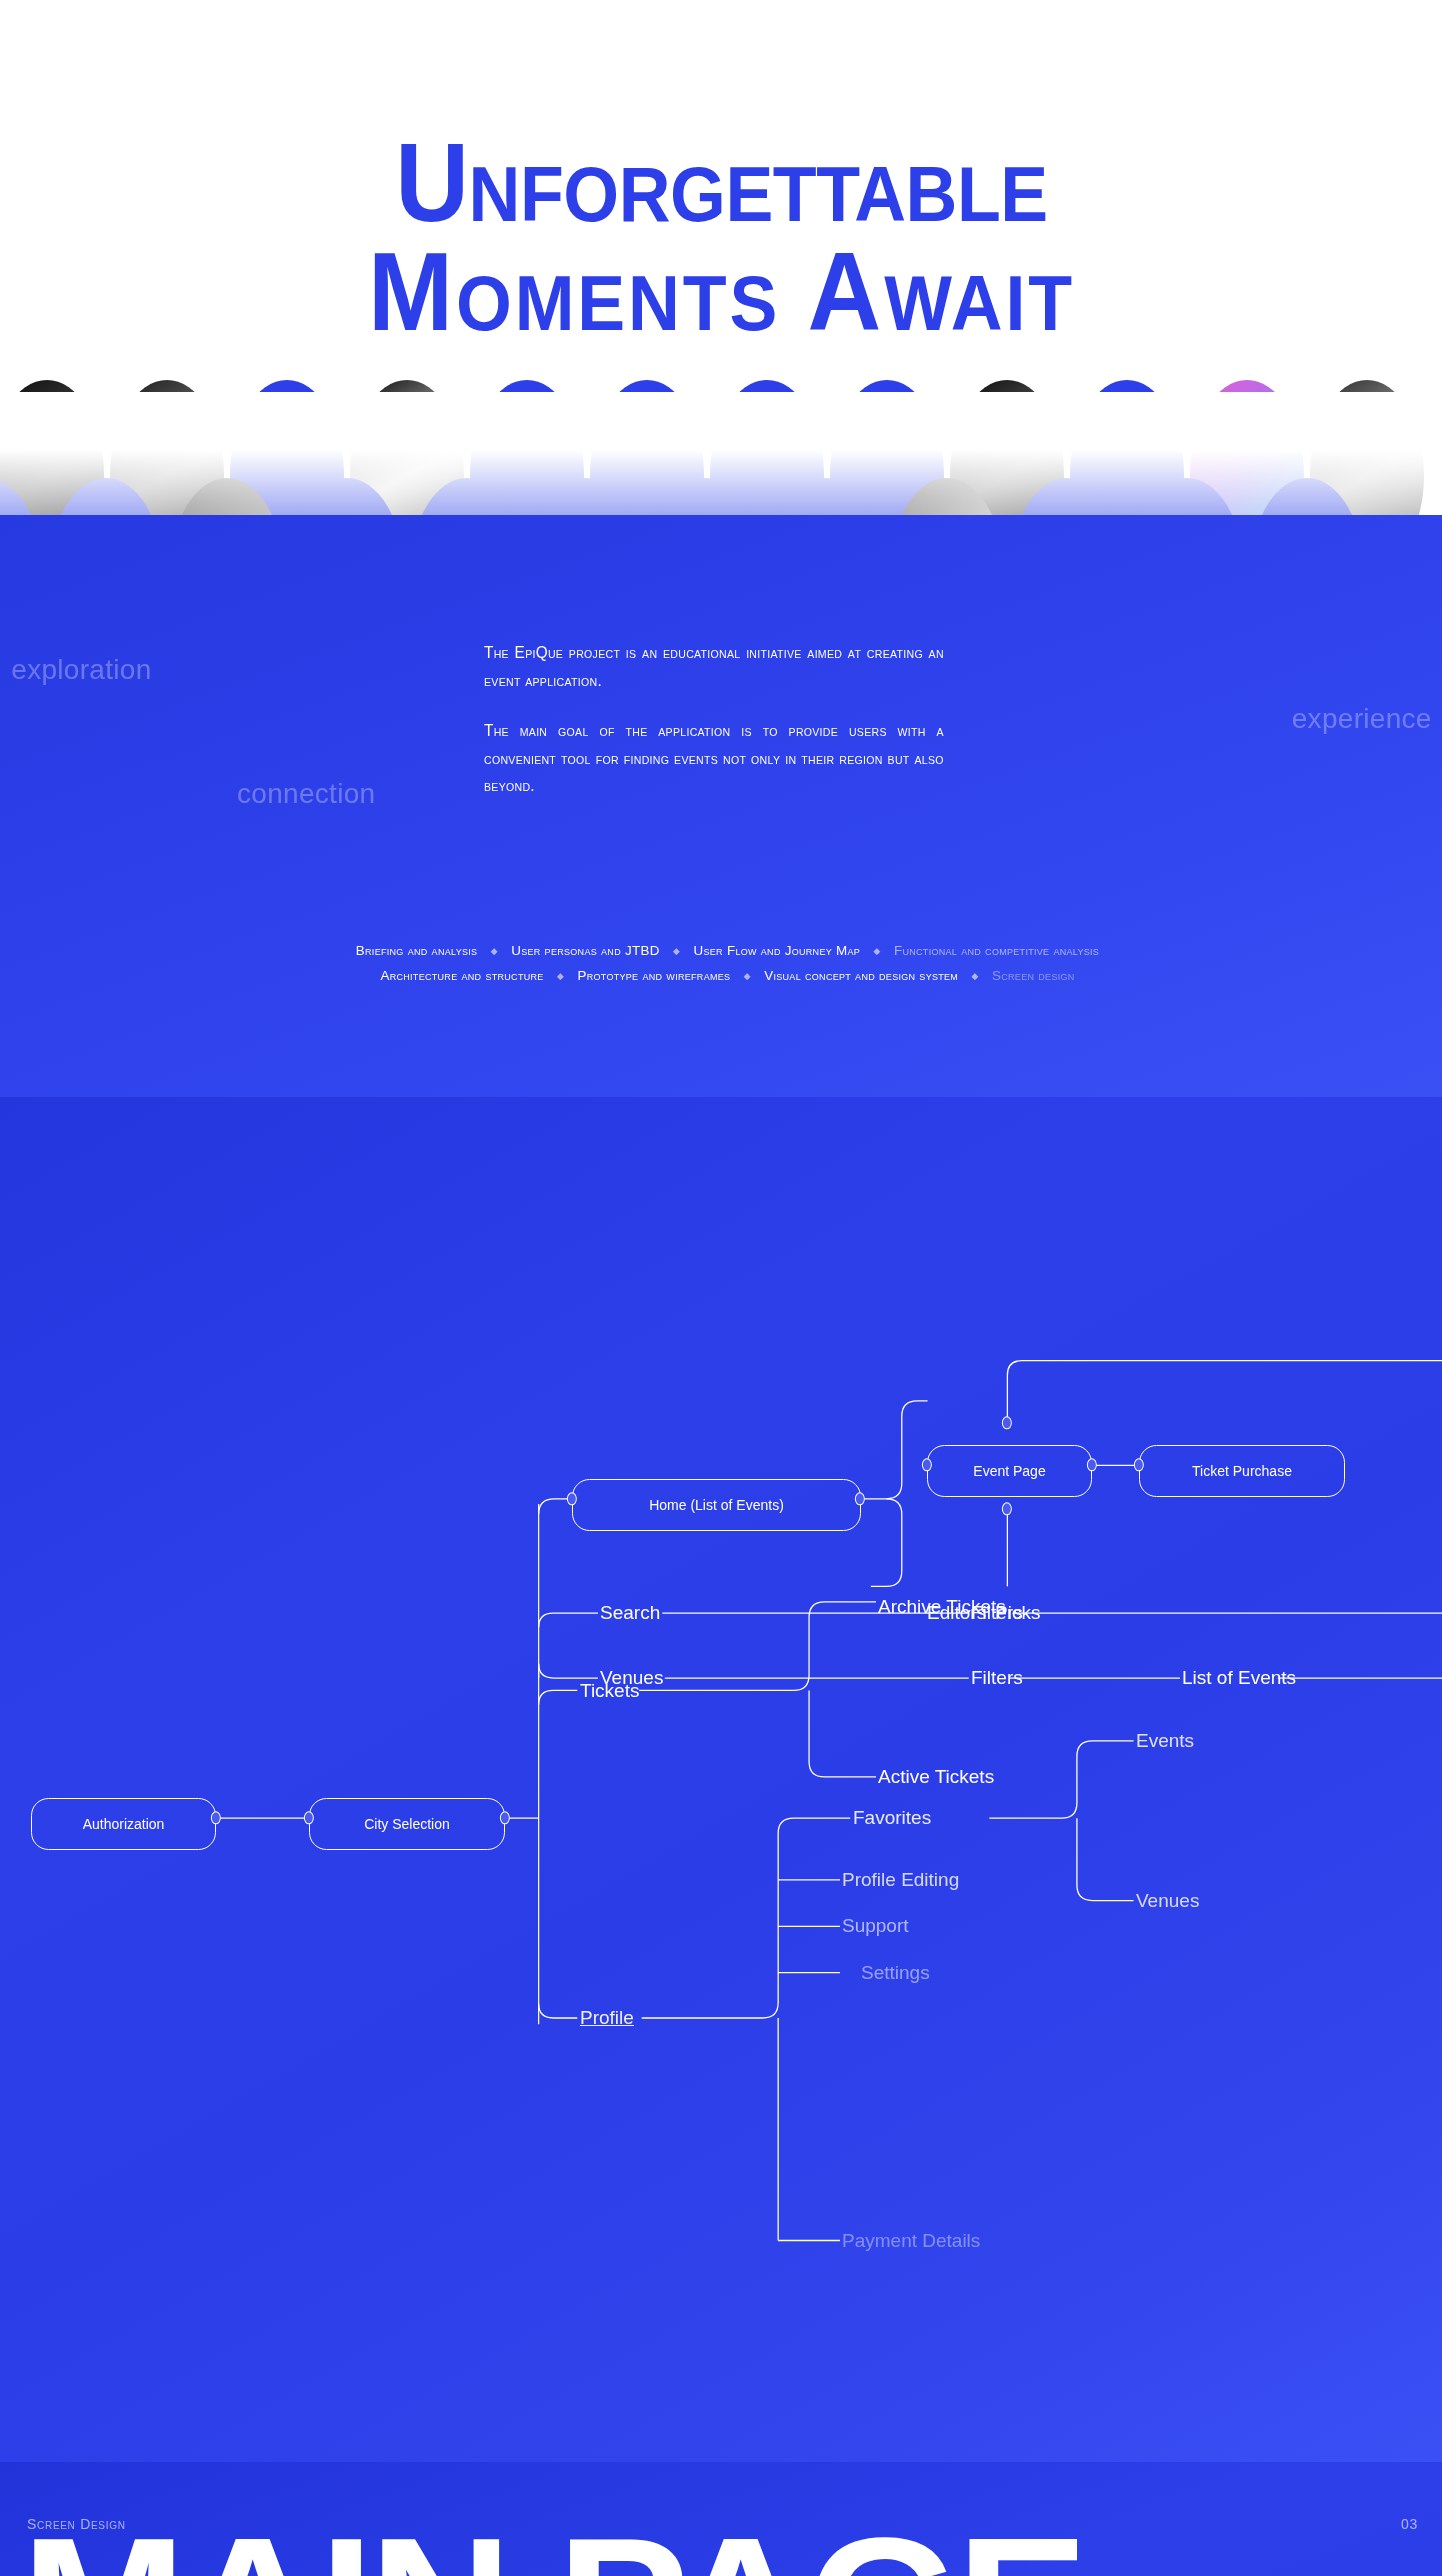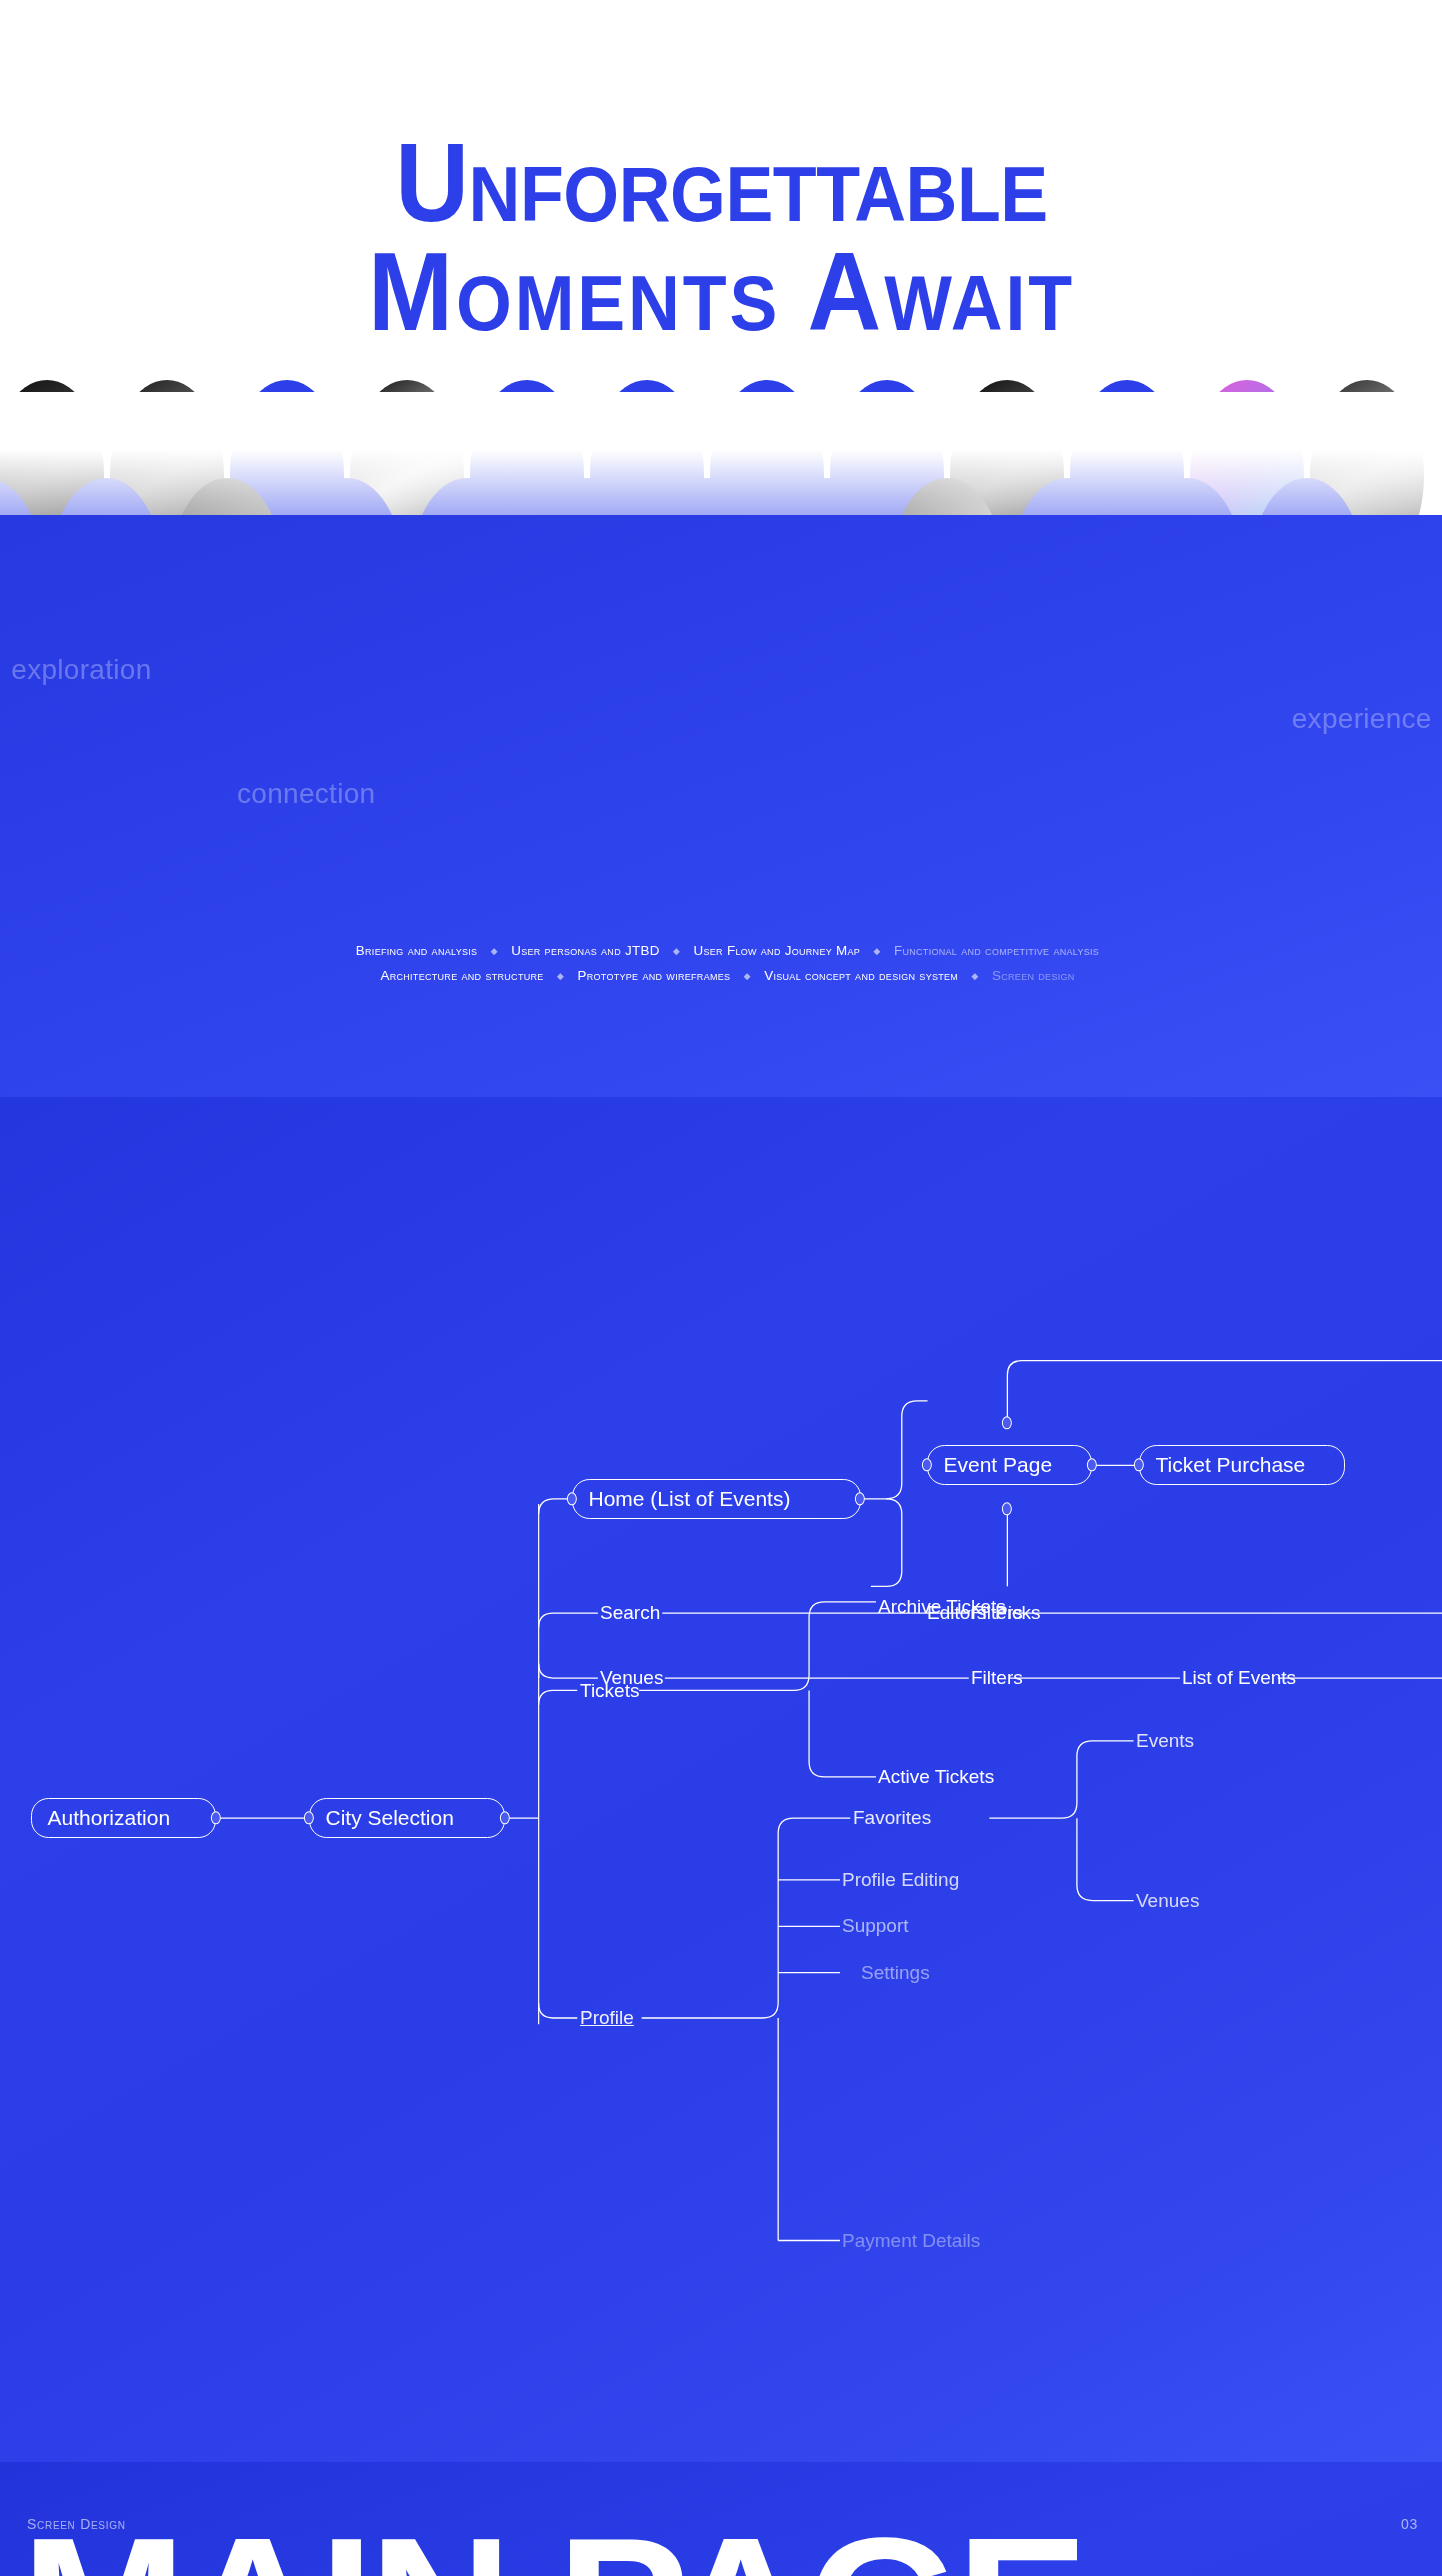--- a/index.html
+++ b/index.html
@@ -70,23 +70,23 @@
   
   .sec2 {
     position: relative; width: 1443px; height: 1365px;
     background: linear-gradient(150deg,#2436DE 0%,#2C3FE8 30%,#2B3DE6 55%,#3244EC 80%,#3A50F5 100%);
     overflow: hidden;
   }
   .sec2 .sec-head { color: rgba(255,255,255,0.55); }
   .flow { position: absolute; left: 0; top: 0; width: 1443px; height: 1365px; }
   .flow svg { position: absolute; left: 0; top: 0; }
   .node {
-    position: absolute; display: flex; align-items: center; 
+    position: absolute; display: flex; align-items: center; justify-content: center;
     border: 1px solid #fff; border-radius: 17.5px; color: #fff;
-    font-size: 21px; height: 40px; padding: 0 15.5px; white-space: nowrap;
+    font-size: 14px; height: 52px; padding: 0 15.5px; white-space: nowrap;
     background: transparent;
   }
   .leaf {
     position: absolute; color: #fff; font-size: 19px; white-space: nowrap;
     transform: translateY(-50%);
   }
   .port {
     position: absolute; width: 10.3px; height: 13.4px; border-radius: 50%;
     background: #4B5BF0; border: 1px solid #fff; transform: translate(-50%,-50%);
   }
@@ -144,20 +144,24 @@
         <div class="ell" style="left: 1250px; top: 478px;"></div>
       </div>
     <div class="band-fadewhite" style="top:392px"></div>
 
     <div class="blue-body"></div>
 
     <div class="ghost-word" style="left:11.3px; top:654px;">exploration</div>
     <div class="ghost-word" style="left:237px; top:778px;">connection</div>
     <div class="ghost-word" style="right:11.3px; top:703px;">experience</div>
 
+    <div class="about-copy">
+      <p>The EpiQue project is an educational initiative aimed at creating an event application.</p>
+      <p>The main goal of the application is to provide users with a convenient tool for finding events not only in their region but also beyond.</p>
+    </div>
 
     <div class="tags">
       <div class="tag-row">
         <span>Briefing and analysis</span>
           <span class="dot">◆</span>
         <span>User personas and JTBD</span>
           <span class="dot">◆</span>
         <span>User Flow and Journey Map</span>
           <span class="dot">◆</span>
         <span class="faded">Functional and competitive analysis</span>

